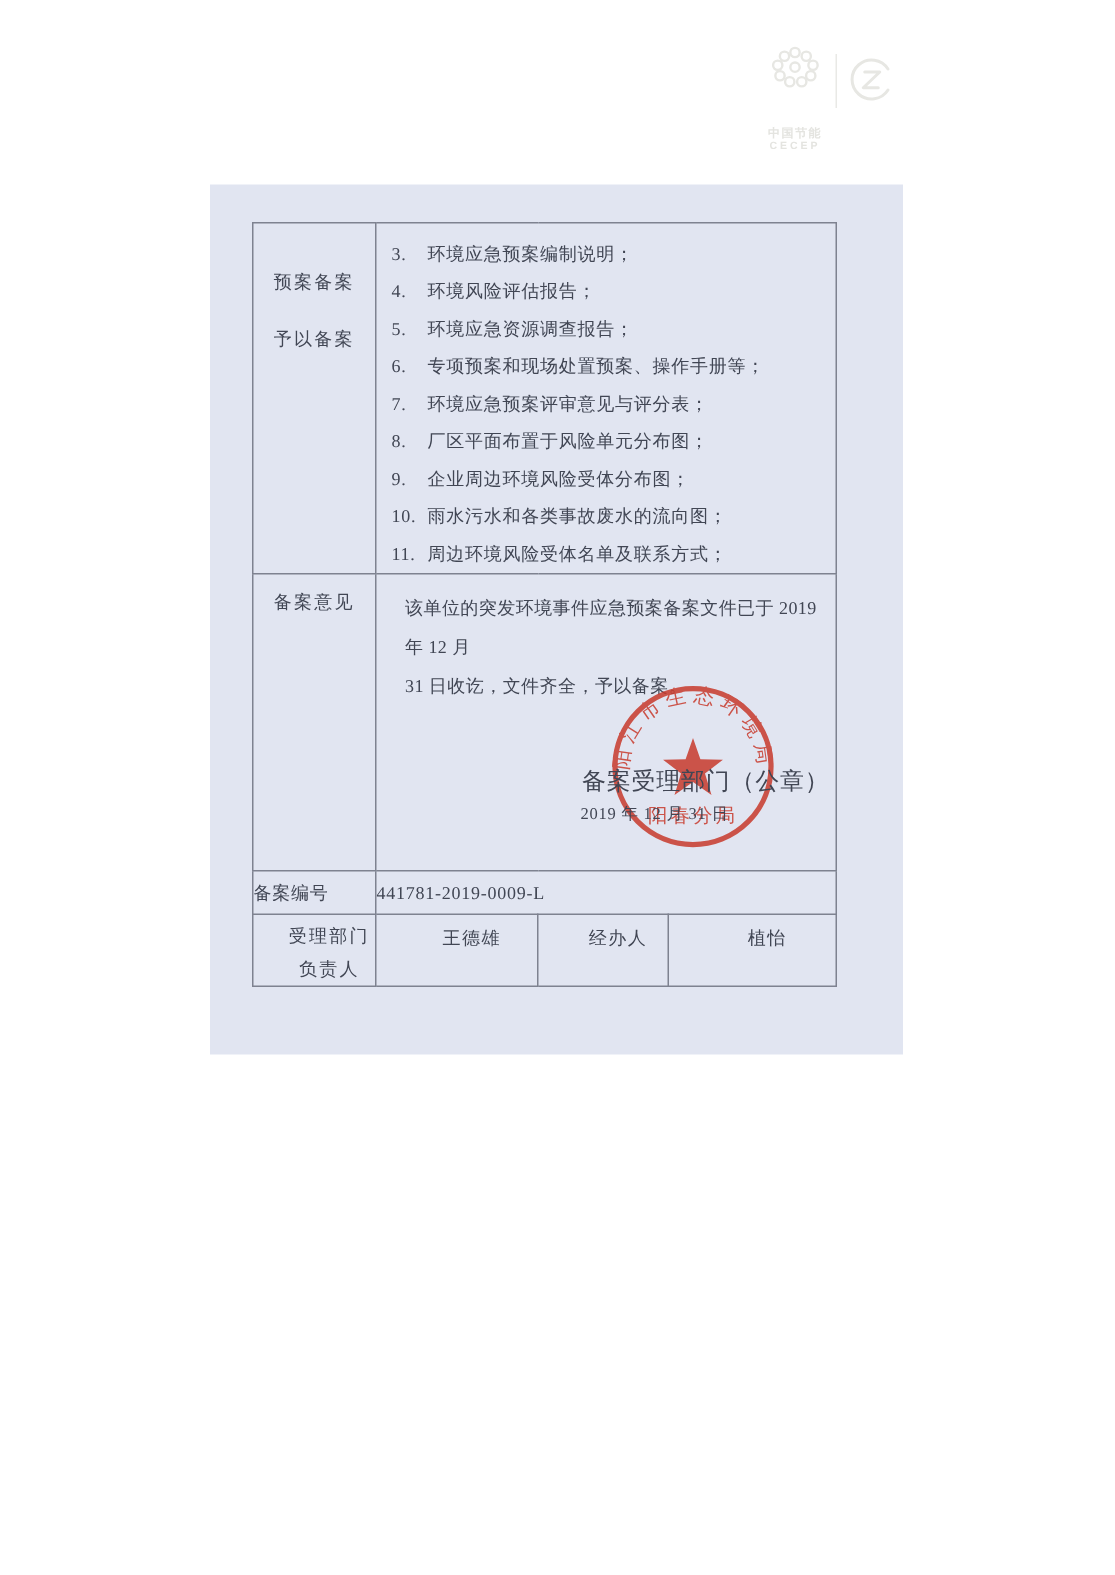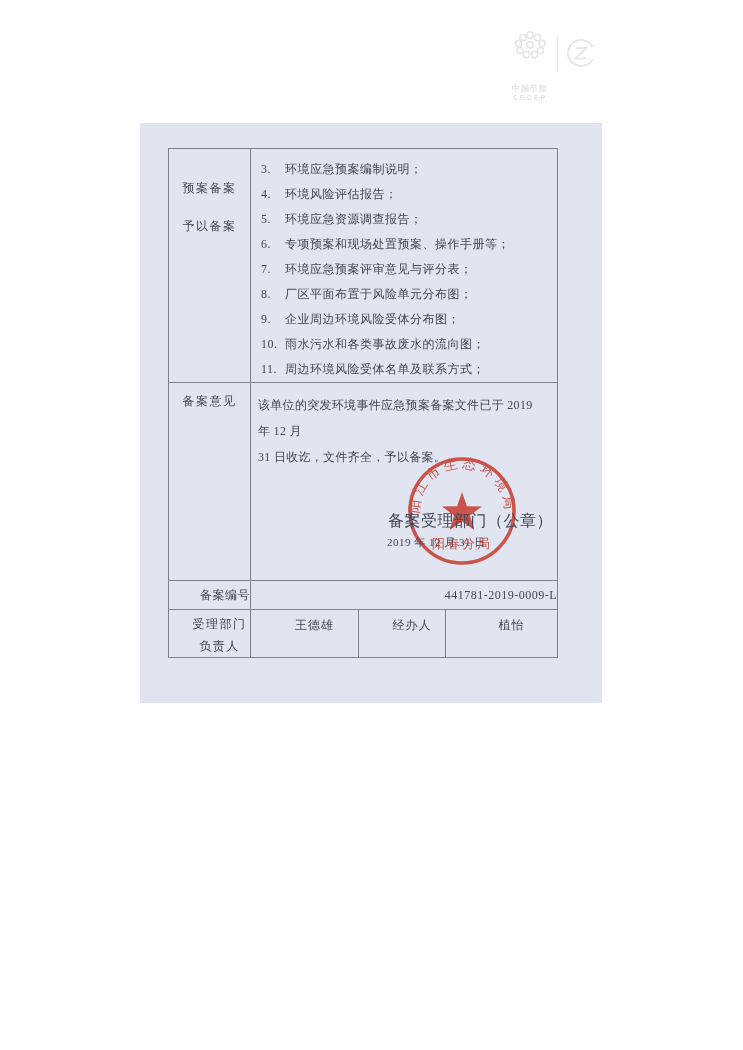--- a/index.html
+++ b/index.html
@@ -46,26 +46,26 @@
     font-size:12px;
     color:var(--ink);
   }
   table.form td{border:1px solid var(--border);vertical-align:top;}
   .lbl{text-align:center;letter-spacing:1.5px;}
   .lbl .ln{line-height:38px;}
   .lbl-top{padding-top:20px;}
   .items-cell{padding:8px 4px 0 10px;}
   .item{display:flex;line-height:25px;letter-spacing:0.5px;}
   .item .num{width:24px;flex:0 0 24px;}
-  .opinion-cell{position:relative;padding:9px 10px 0 7px;height:198px;}
+  .opinion-cell{position:relative;padding:9px 10px 0 19px;height:198px;}
   .opinion-line{line-height:26px;letter-spacing:0.3px;}
   .seal-svg{position:absolute;left:155px;top:72px;opacity:0.85;}
   .seal-caption{position:absolute;left:137px;top:128px;font-size:16px;letter-spacing:0.5px;z-index:2;white-space:nowrap;}
   .seal-date{position:absolute;left:136px;top:152px;font-size:11px;letter-spacing:0.5px;z-index:2;white-space:nowrap;}
-  .center-cell{text-align:right;vertical-align:middle !important;letter-spacing:0.5px;}
+  .center-cell{text-align:left;vertical-align:middle !important;letter-spacing:0.5px;}
   .row-no td{height:29px;}
   .row-unit td{height:29px;}
   .row-acc td{height:44px;padding-left:20px;}
   .acc-lbl .ln{line-height:22px;}
   .acc-lbl{padding-top:3px;letter-spacing:1.5px;}
   .acc-cell{text-align:center;padding-top:7px;letter-spacing:1px;}
   .r1-label{height:225px;}
   .mid-label{padding-top:10px;}
 </style>
 </head>

